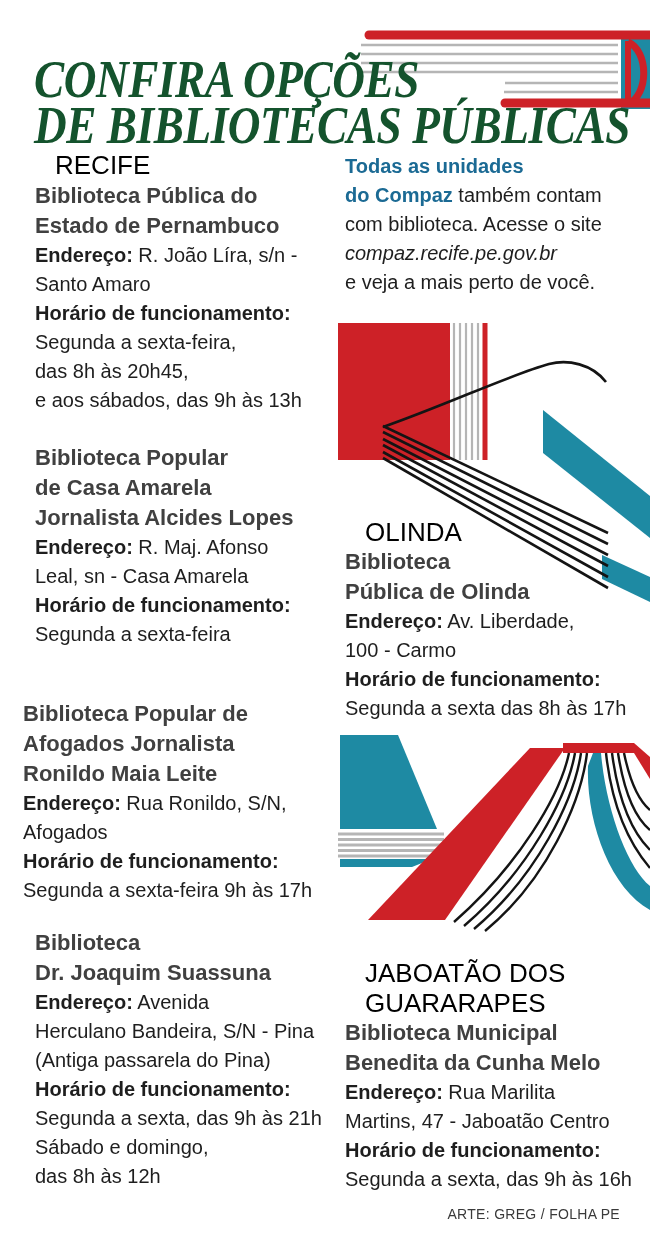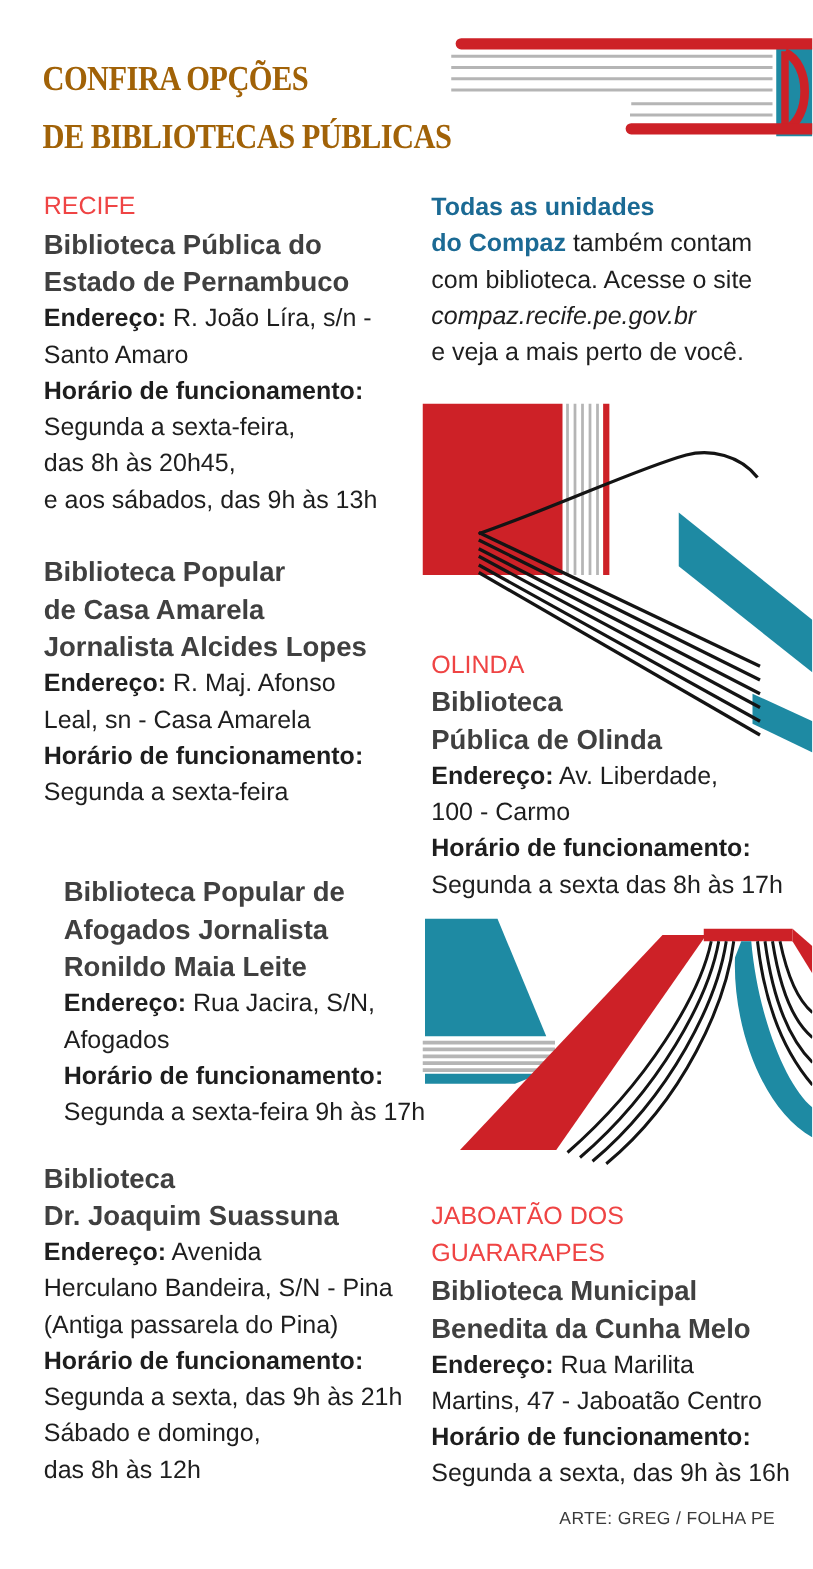--- a/index.html
+++ b/index.html
@@ -8,27 +8,28 @@
     font-family:"Liberation Sans",sans-serif;
     -webkit-font-smoothing:antialiased;
   }
   .abs{position:absolute;}
   .txt{z-index:2;}
   .art{z-index:1;}
   
   .title{
     left:34px;top:22px;width:560px;
     font-family:"Liberation Serif",serif;font-weight:bold;
-    font-size:28px;line-height:46px;color:#a16207;
+    font-size:52px;line-height:46px;color:#14532d;
     letter-spacing:-0.5px;
+    font-style:italic;
   }
   .title .tline{display:block;transform:scaleX(0.87);transform-origin:left;white-space:nowrap;}
   
   .block{width:312px;}
-  .city{display:block;color:#ef4444;font-size:20px;line-height:30px;white-space:nowrap;}
+  .city{display:block;color:#000000;font-size:26px;line-height:30px;white-space:nowrap;margin-left:20px;}
   .name-line{display:block;color:#404040;font-weight:bold;font-size:22px;line-height:30px;white-space:nowrap;}
   .body-line{display:block;color:#1e1e1e;font-size:20px;line-height:29px;white-space:nowrap;}
   .lbl{font-weight:bold;}
   .site{font-style:italic;}
   .compaz-bold{color:#1b6a94;font-weight:bold;}
   .credit{
     right:30px;top:1206px;color:#3a3a3a;font-size:14px;letter-spacing:0.3px;
     text-align:right;white-space:nowrap;
   }
   svg{display:block;}
@@ -79,27 +80,27 @@
     <span class="name-line">Biblioteca Popular</span>
     <span class="name-line">de Casa Amarela</span>
     <span class="name-line">Jornalista Alcides Lopes</span>
   </h2>
   <span class="body-line"><span class="lbl">Endereço:</span><span> R. Maj. Afonso</span></span>
   <span class="body-line">Leal, sn - Casa Amarela</span>
   <span class="body-line lbl">Horário de funcionamento:</span>
   <span class="body-line">Segunda a sexta-feira</span>
 </div>
 
-<div class="abs txt block" style="left:51px;top:699px;">
+<div class="abs txt block" style="left:23px;top:699px;">
   <h2 style="margin:0;font-size:inherit;">
     <span class="name-line">Biblioteca Popular de</span>
     <span class="name-line">Afogados Jornalista</span>
     <span class="name-line">Ronildo Maia Leite</span>
   </h2>
-  <span class="body-line"><span class="lbl">Endereço:</span><span> Rua Jacira, S/N,</span></span>
+  <span class="body-line"><span class="lbl">Endereço:</span><span> Rua Ronildo, S/N,</span></span>
   <span class="body-line">Afogados</span>
   <span class="body-line lbl">Horário de funcionamento:</span>
   <span class="body-line">Segunda a sexta-feira 9h às 17h</span>
 </div>
 
 <div class="abs txt block" style="left:35px;top:928px;">
   <h2 style="margin:0;font-size:inherit;">
     <span class="name-line">Biblioteca</span>
     <span class="name-line">Dr. Joaquim Suassuna</span>
   </h2>

